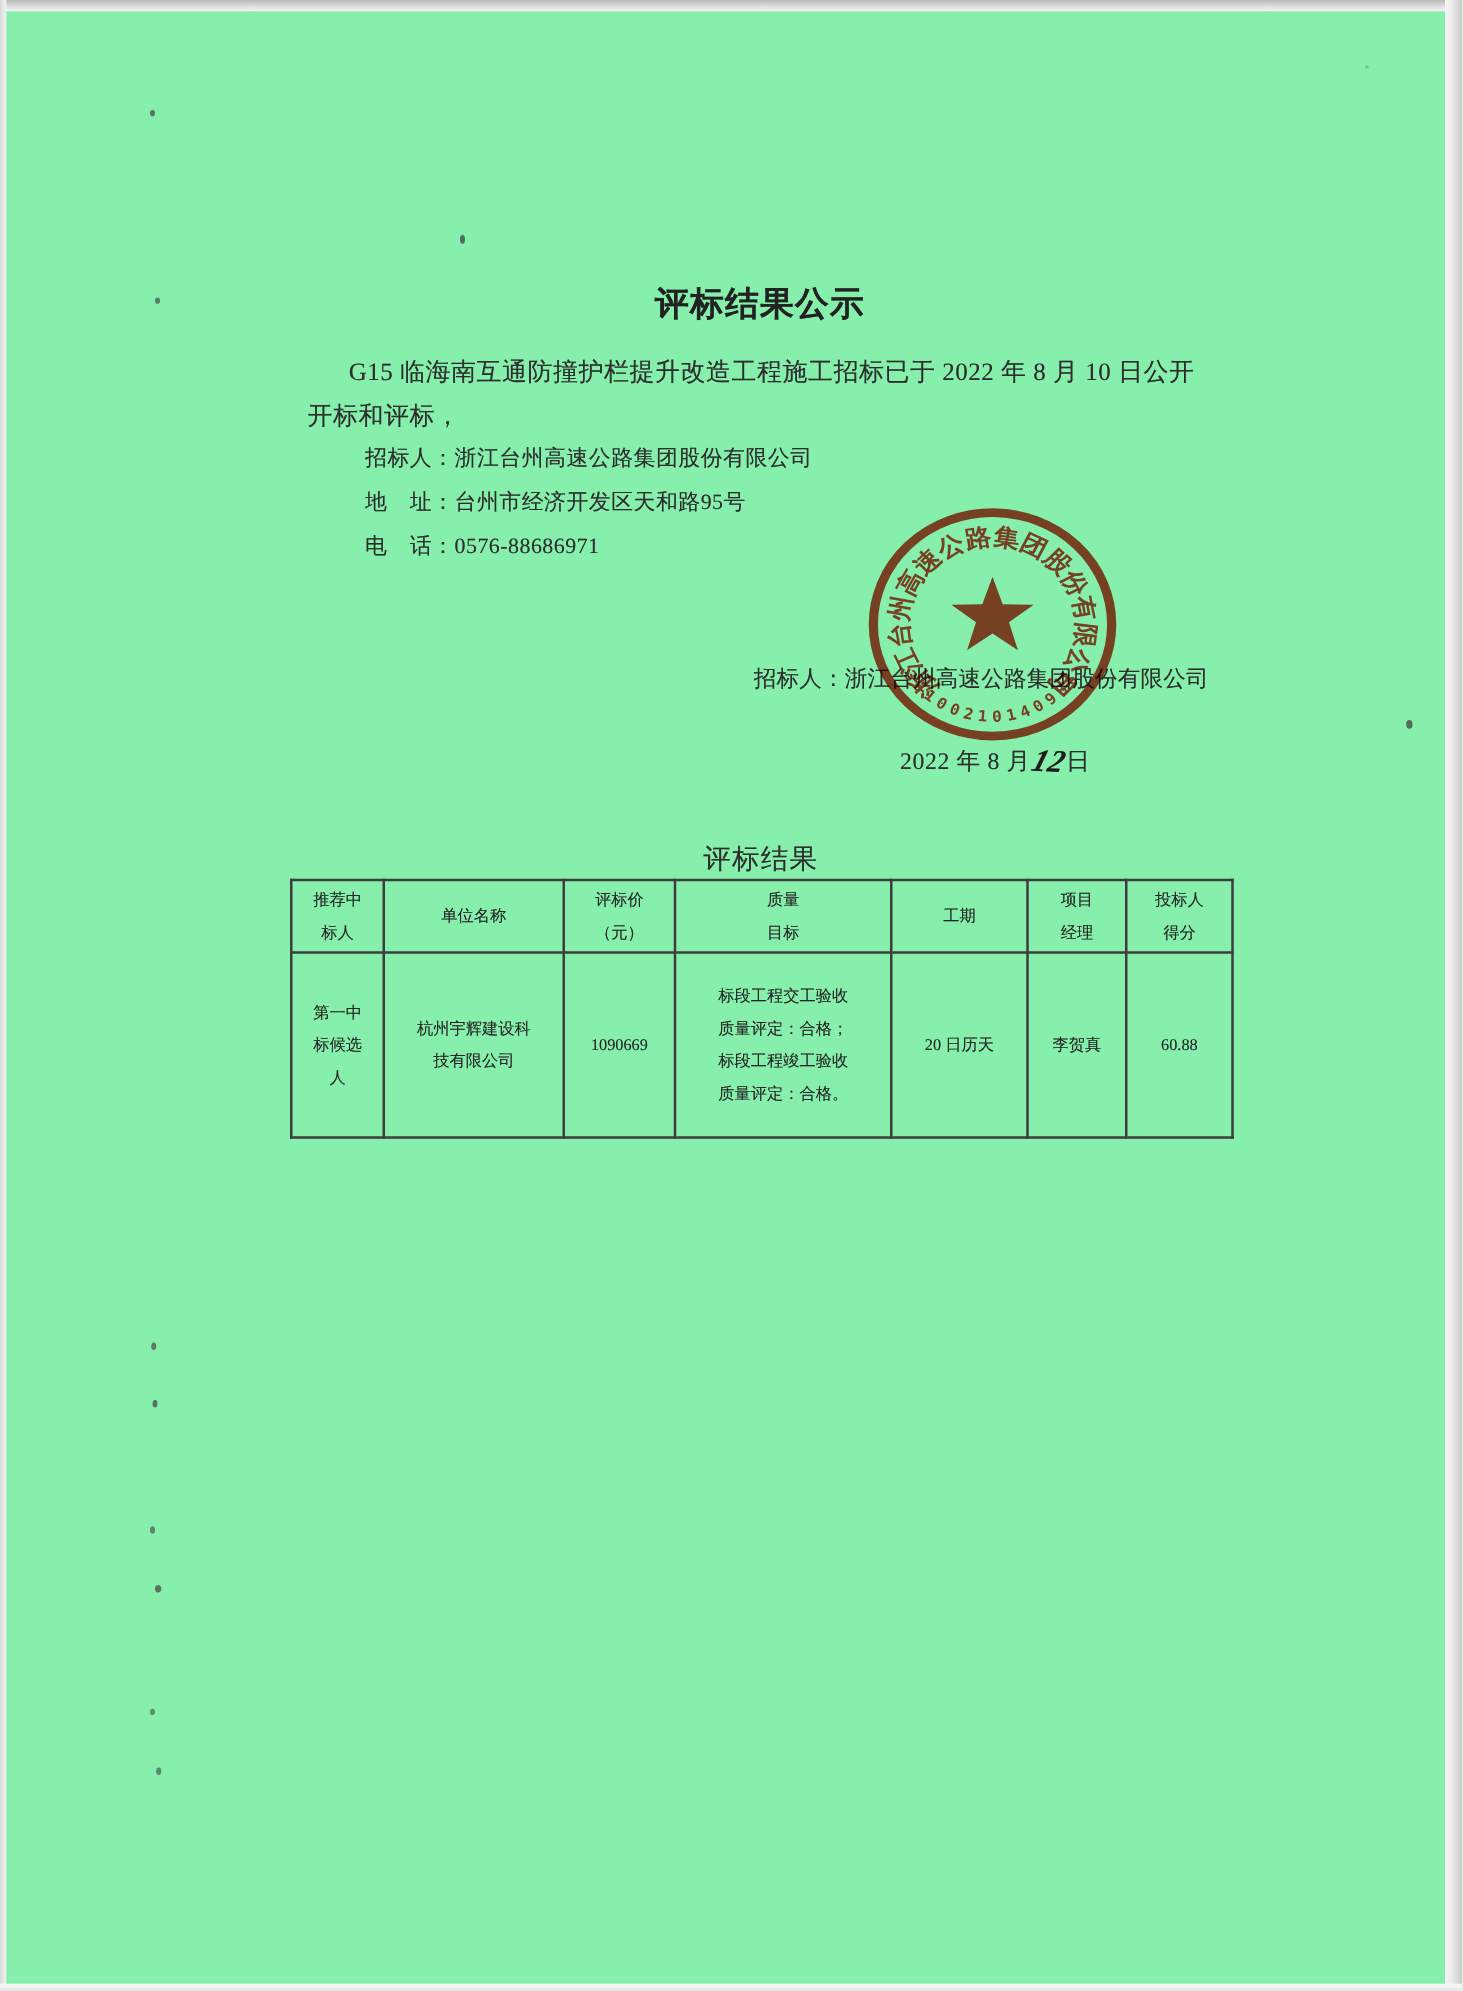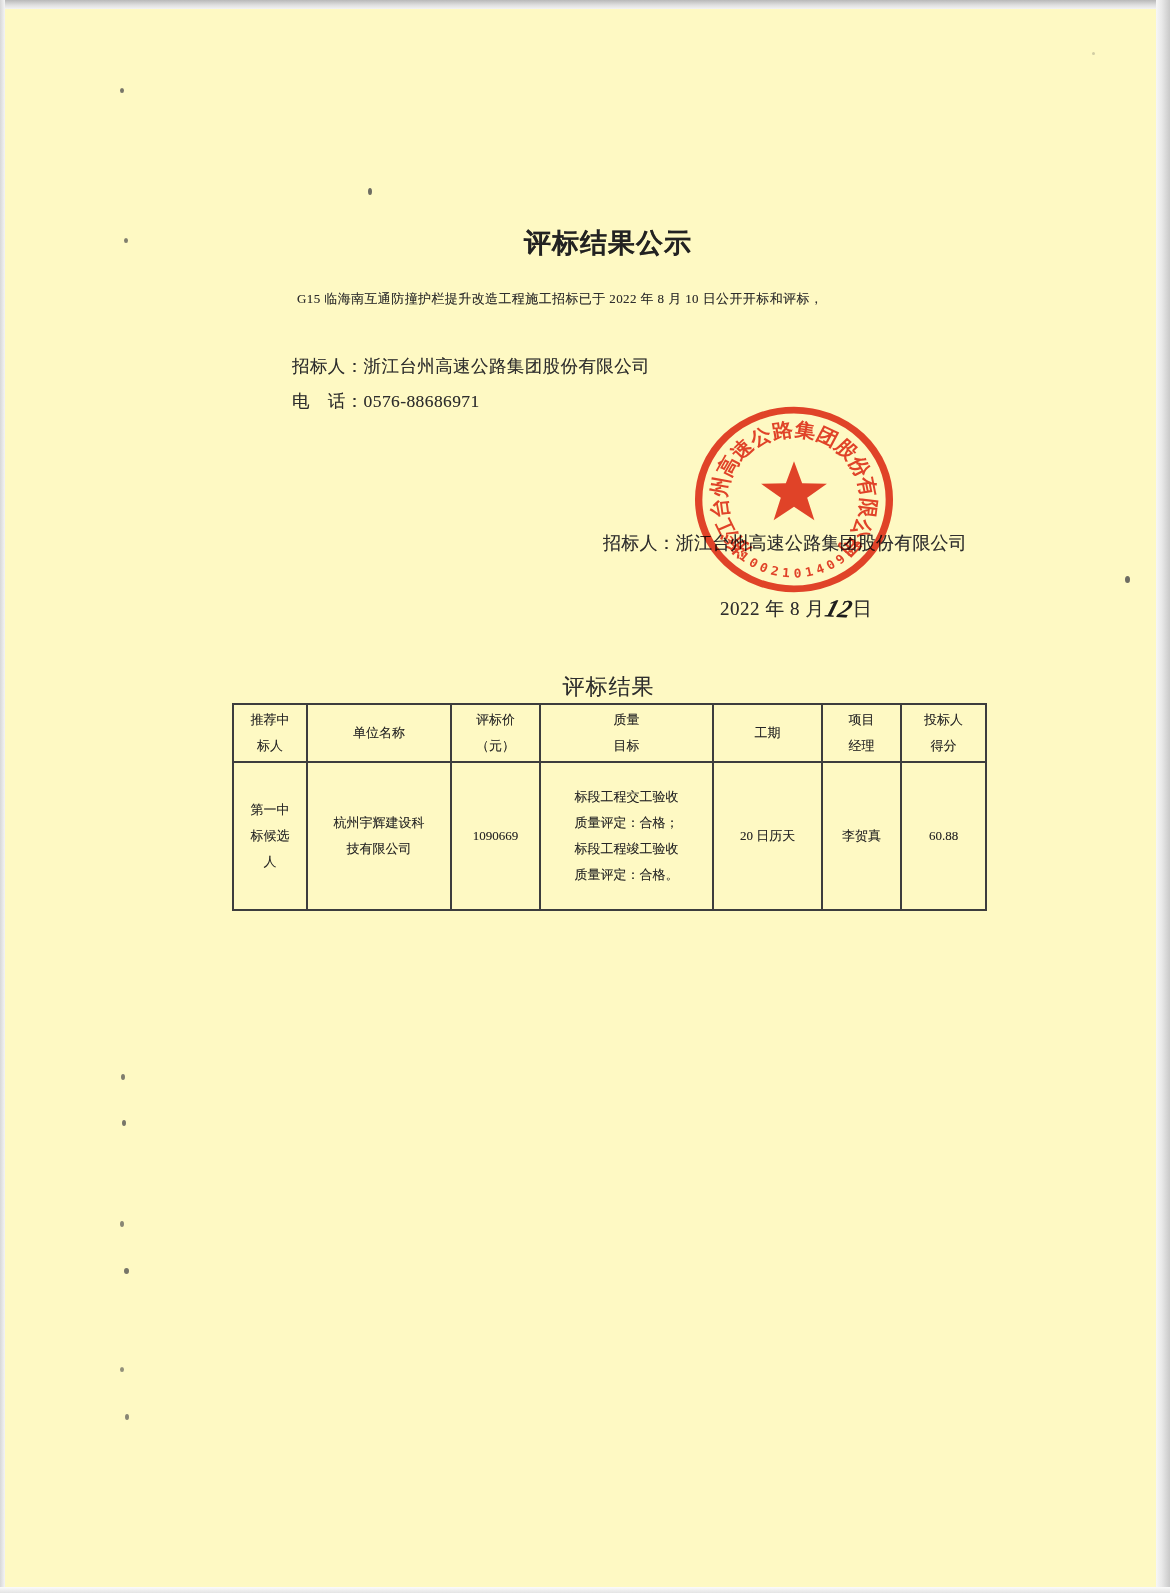--- a/index.html
+++ b/index.html
@@ -1,40 +1,40 @@
 <!DOCTYPE html>
 <html><head>
 <meta charset="utf-8">
 <style>
   html,body{margin:0;padding:0;background:#ffffff;}
   .page{
     position:relative;width:1170px;height:1593px;overflow:hidden;
-    background:#fef9c3;
+    background:#86efac;
     font-family:"Liberation Serif","DejaVu Serif",serif;
     color:#2e2e2e;
   }
   
   .edge-top{position:absolute;left:0;top:0;width:1170px;height:9px;
     background:linear-gradient(#b8b8b8,#dedede 55%,#f3f3f3);}
   .edge-left{position:absolute;left:0;top:0;width:5px;height:1593px;
     background:linear-gradient(to right,#d8d8d8,#f4f4f4);}
   .edge-right{position:absolute;left:1156px;top:0;width:14px;height:1593px;
     background:linear-gradient(to left,#c9c9c9,#e9e9e9 60%,#f7f7f7);}
   .edge-bottom{position:absolute;left:0;top:1587px;width:1170px;height:6px;
     background:linear-gradient(#fbfbfb,#e4e4e4);}
 
   .doc-title{
     position:absolute;left:524px;top:225px;margin:0;
     font-family:"Liberation Sans","DejaVu Sans",sans-serif;
     font-size:27px;font-weight:700;letter-spacing:1px;color:#222;
     text-shadow:0 0 0.5px rgba(0,0,0,.45);
   }
   .paragraph{
-    position:absolute;left:264px;top:281px;width:716px;
-    font-size:13px;line-height:35px;letter-spacing:0.4px;
+    position:absolute;left:246px;top:281px;width:716px;
+    font-size:20px;line-height:35px;letter-spacing:0.4px;
     text-shadow:0 0 0.4px rgba(0,0,0,.35);
   }
   .para-indent{text-indent:33px;}
   .info-block{
     position:absolute;left:292px;top:349px;
     font-size:17.5px;line-height:35px;letter-spacing:0.4px;
     text-shadow:0 0 0.4px rgba(0,0,0,.35);
   }
   .signature-line{
     position:absolute;left:603px;top:531px;
@@ -93,20 +93,21 @@
   <div class="edge-bottom"></div>
 
   <h1 class="doc-title">评标结果公示</h1>
 
   <div class="paragraph">
     <div class="para-indent">G15 临海南互通防撞护栏提升改造工程施工招标已于 2022 年 8 月 10 日公开开标和评标，</div>
   </div>
 
   <div class="info-block">
     <div><span>招标人：</span><span>浙江台州高速公路集团股份有限公司</span></div>
+    <div><span>地　址：</span><span>台州市经济开发区天和路95号</span></div>
     <div><span>电　话：</span><span>0576-88686971</span></div>
   </div>
 
   <div class="signature-line">
     <span>招标人：</span><span>浙江台州高速公路集团股份有限公司</span>
   </div>
 
   <svg class="stamp" viewBox="0 0 240 240" preserveAspectRatio="none" xmlns="http://www.w3.org/2000/svg" xmlns:xlink="http://www.w3.org/1999/xlink">
     <defs>
       <path id="arcTop" d="M 72.5 181.9 A 78 78 0 1 1 167.5 181.9" fill="none"></path>

